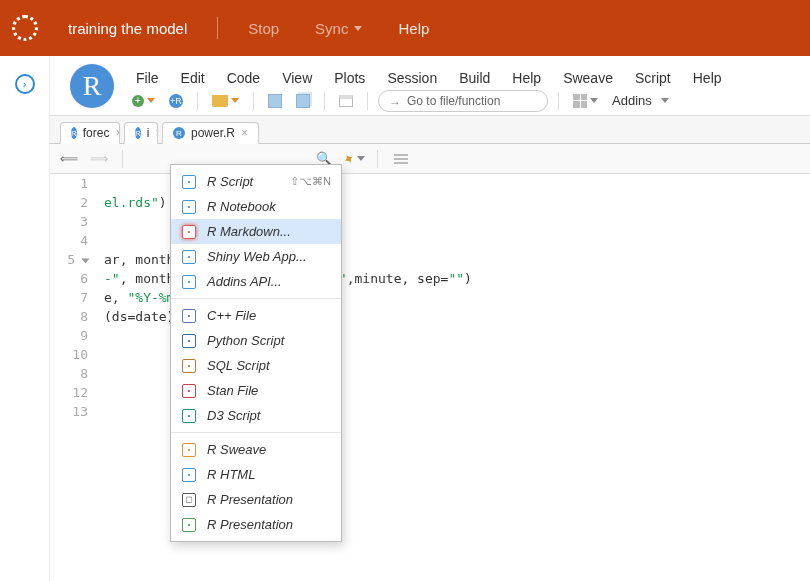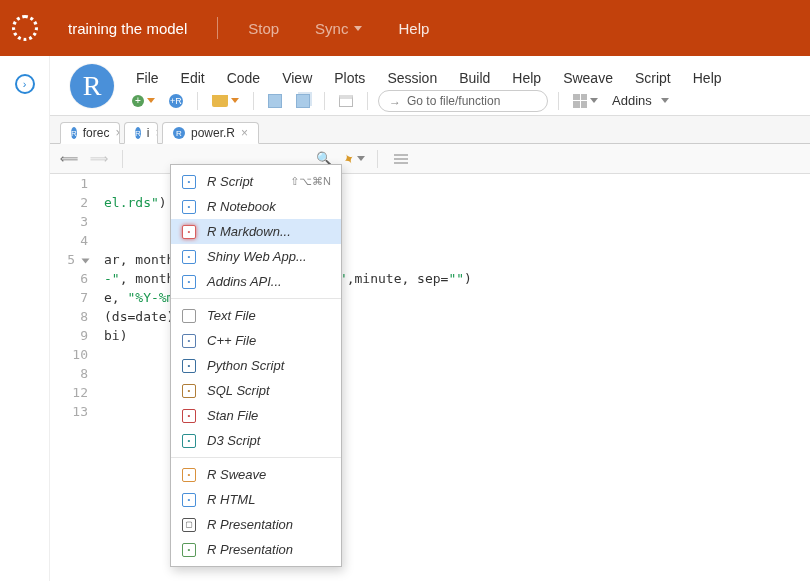--- a/index.html
+++ b/index.html
@@ -193,21 +193,20 @@
         </div>
       <div class="code">
         <div class="ln"></div>
         <div class="ln"><span class="str">el.rds"</span><span>)</span></div>
         <div class="ln"></div>
         <div class="ln"></div>
         <div class="ln"><span>ar, month, day, hour, minute){</span></div>
         <div class="ln"><span class="str">-"</span><span>, month,</span><span class="str">"-"</span><span>, day,</span><span class="str">" "</span><span>,hour,</span><span class="str">":"</span><span>,minute, sep=</span><span class="str">""</span><span>)</span></div>
         <div class="ln"><span>e, </span><span class="str">"%Y-%m-%d %H:%M"</span><span>)</span></div>
         <div class="ln"><span>(ds=date)</span></div>
-        <div class="ln"><span>bi)</span></div>
         <div class="ln"></div>
         <div class="ln"></div>
         <div class="ln"></div>
         <div class="ln"></div>
       </div>
     </div>
 
     <div class="popup" id="popup">
         <div class="row">
           <span class="ic">
@@ -236,26 +235,20 @@
         </div>
         <div class="row">
           <span class="ic">
             <span class="ic-box" style="border-color: rgb(74, 144, 217); color: rgb(74, 144, 217);">•</span>
           </span>
           <span class="lbl">Addins API...</span>
         </div>
         <hr>
         <div class="row">
           <span class="ic">
-            <span class="ic-box" style="border-color: rgb(153, 153, 153); color: rgb(153, 153, 153);"></span>
-          </span>
-          <span class="lbl">Text File</span>
-        </div>
-        <div class="row">
-          <span class="ic">
             <span class="ic-box" style="border-color: rgb(90, 127, 176); color: rgb(90, 127, 176);">•</span>
           </span>
           <span class="lbl">C++ File</span>
         </div>
         <div class="row">
           <span class="ic">
             <span class="ic-box" style="border-color: rgb(59, 111, 158); color: rgb(59, 111, 158);">•</span>
           </span>
           <span class="lbl">Python Script</span>
         </div>

